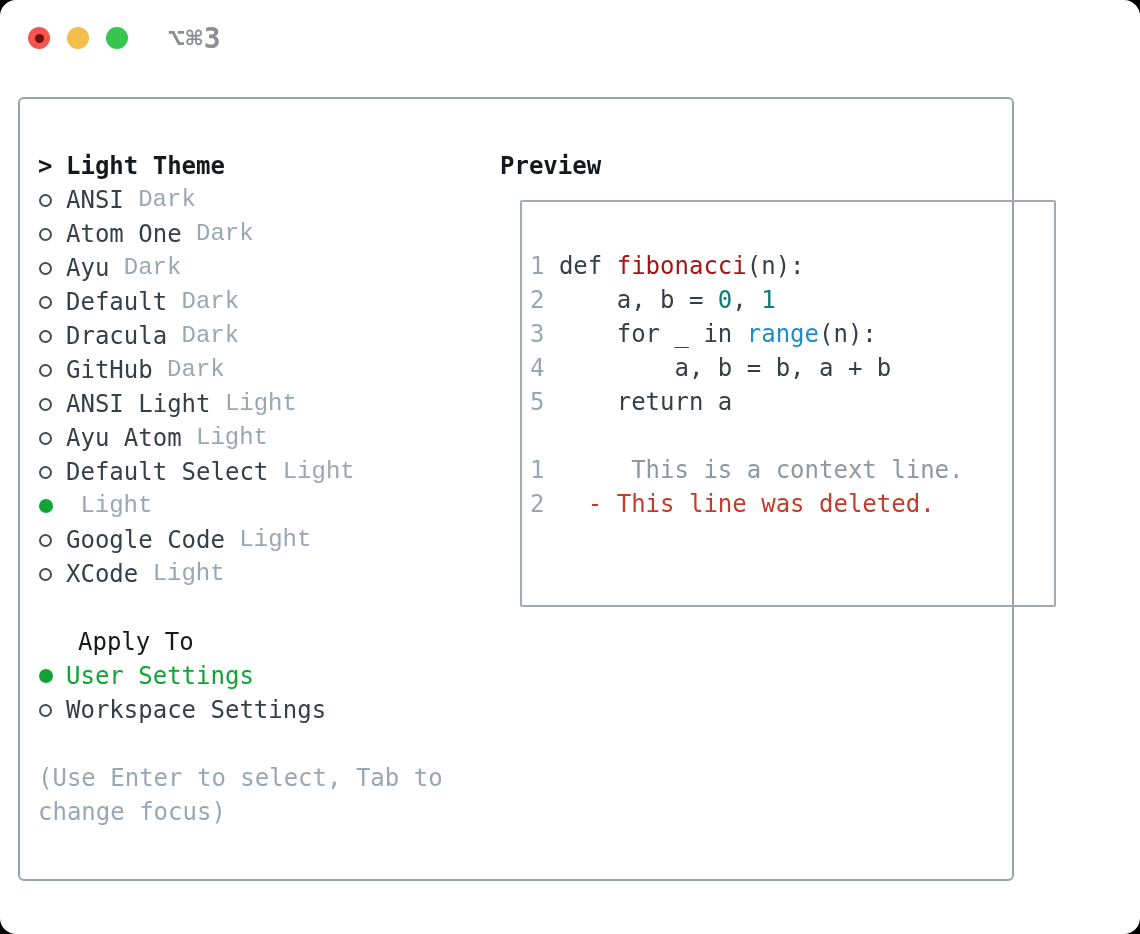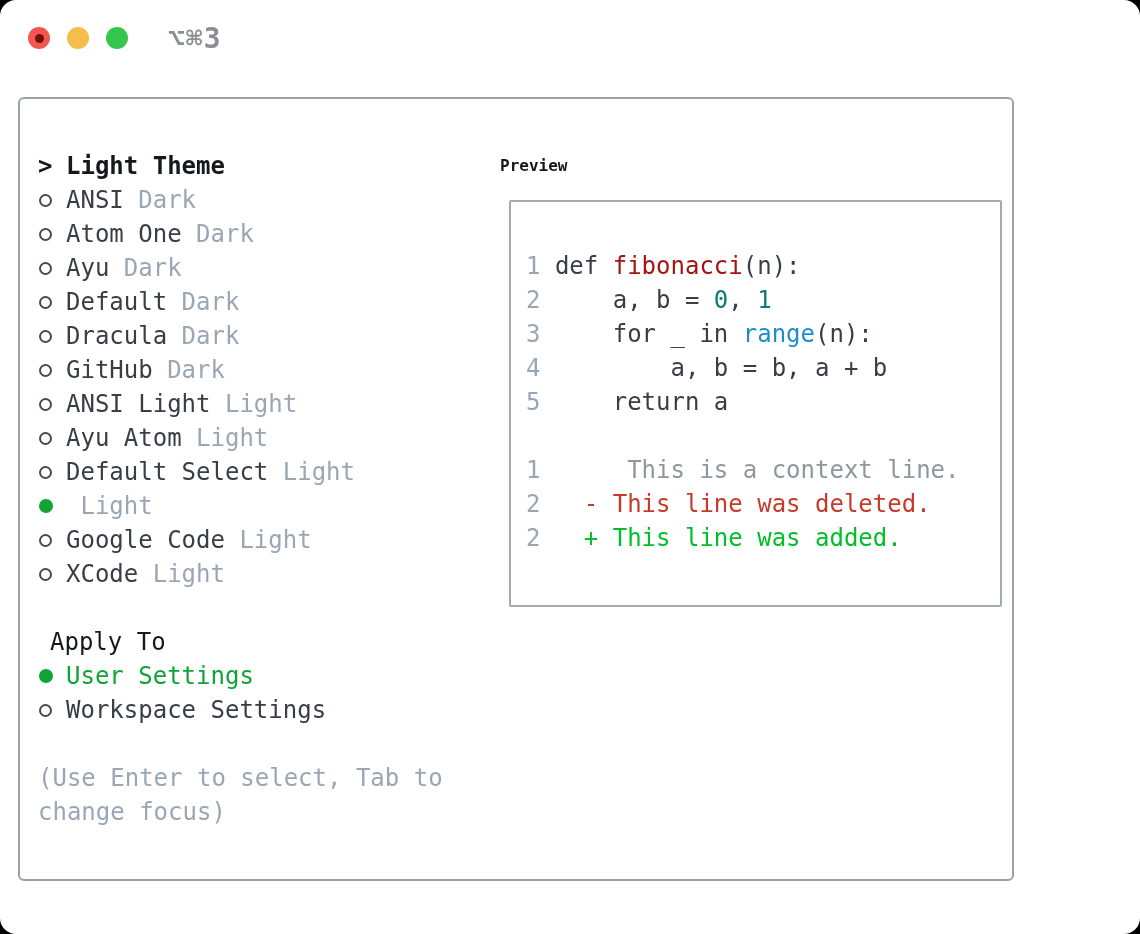--- a/index.html
+++ b/index.html
@@ -51,31 +51,31 @@
     font-weight:bold;font-size:24px;
   }
   .radio{
     width:13px;height:13px;border-radius:50%;
     border:2px solid var(--radio-stroke);box-sizing:border-box;margin-left:1px;
   }
   .radio.on{border:none;background:var(--selection-green);width:14px;height:14px;}
   .heading-txt{font-weight:bold;color:var(--heading-dark);}
   .t-name{color:var(--text-dark);}
   .t-name.sel{color:var(--selection-green);}
-  .t-variant{color:var(--muted-gray);margin-left:1ch;}
-  .sub-heading{color:var(--heading-dark);margin-left:12px;}
+  .t-variant{color:var(--muted-gray);margin-left:1ch;font-family:Liberation Mono, monospace;}
+  .sub-heading{color:var(--heading-dark);margin-left:40px;}
   .hint{color:var(--muted-gray);}
   .spacer{height:34px;}
   
   .right-col{position:absolute;left:480px;top:50px;}
-  .preview-heading{height:34px;line-height:34px;font-size:16px;font-weight:bold;color:var(--heading-dark);}
+  .preview-heading{height:34px;line-height:34px;font-size:24px;font-weight:bold;color:var(--heading-dark);}
   .preview-box{
-    margin-top:17px;margin-left:9px;width:493px;height:407px;box-sizing:border-box;
+    margin-top:17px;margin-left:20px;width:536px;height:407px;box-sizing:border-box;
     border:2px solid var(--preview-border);border-radius:2px;
-    padding:13px 0 0 15px;overflow:hidden;
+    padding:13px 0 0 8px;overflow:hidden;
   }
   .pline{height:34px;line-height:34px;font-size:24px;white-space:pre;}
   .lineno{color:var(--muted-gray);}
   .sg-code{color:var(--text-dark);}
   .sg-function{color:var(--function-red);}
   .sg-builtin{color:var(--builtin-blue);}
   .sg-number{color:var(--number-teal);}
   .sg-context{color:var(--context-gray);}
   .sg-deleted{color:var(--deleted-red);}
   .sg-added{color:var(--added-green);}
@@ -134,19 +134,18 @@
       <div class="preview-box" id="preview-box">
           <div class="pline"></div>
           <div class="pline"><span class="lineno">1</span><span class="sg-code"> def </span><span class="sg-function">fibonacci</span><span class="sg-code">(n):</span></div>
           <div class="pline"><span class="lineno">2</span><span class="sg-code">     a, b = </span><span class="sg-number">0</span><span class="sg-code">, </span><span class="sg-number">1</span></div>
           <div class="pline"><span class="lineno">3</span><span class="sg-code">     for _ in </span><span class="sg-builtin">range</span><span class="sg-code">(n):</span></div>
           <div class="pline"><span class="lineno">4</span><span class="sg-code">         a, b = b, a + b</span></div>
           <div class="pline"><span class="lineno">5</span><span class="sg-code">     return a</span></div>
           <div class="pline"></div>
           <div class="pline"><span class="lineno">1</span><span class="sg-context">      This is a context line.</span></div>
           <div class="pline"><span class="lineno">2</span><span class="sg-code">   </span><span class="sg-deleted">- This line was deleted.</span></div>
-          <div class="pline"><span class="lineno">2</span><span class="sg-code">   </span><span class="sg-added">+ This line was added.</span></div>
           <div class="pline"></div>
         </div>
     </div>
 
   </div>
 </div>
 
 </body></html>

